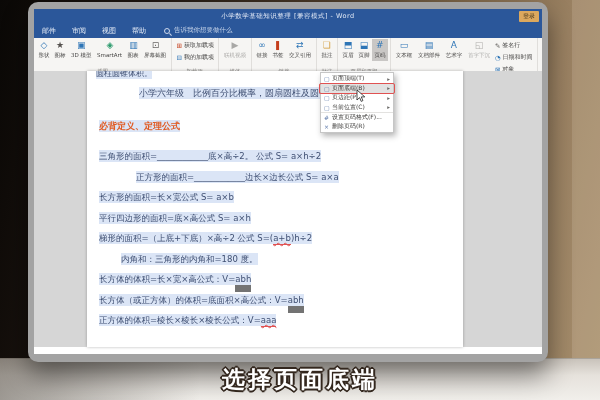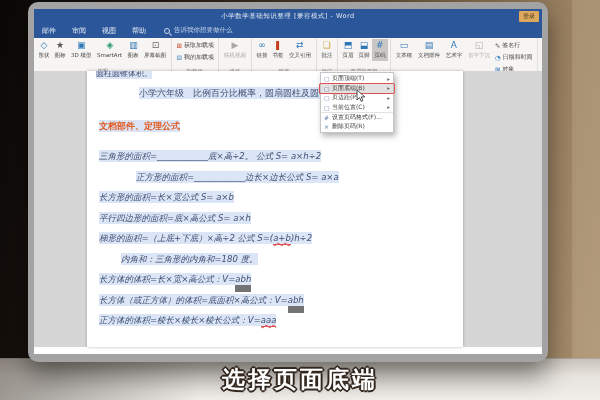--- a/index.html
+++ b/index.html
@@ -56,21 +56,21 @@
   .mitem .ic { font-size:6px; color:#5b77a8; width:8px; }
   .mitem .lb { flex:1; font-size:6px; color:#3c3b39; white-space:nowrap; }
   .mitem .ar { font-size:5.5px; color:#6b6a68; }
   .mitem.hl { background:#e2e2e2; }
   .mitem.sep { border-top:1px solid #e3e2e0; }
   .annot { position:absolute; left:-2px; right:-2px; top:-1px; bottom:-1px; border:1.5px solid #e05252; border-radius:2px; pointer-events:none; }
 
   
   .docarea { position:absolute; left:0; top:62px; width:594px; height:276px; background:#d6d6d6; }
   .pagepaper { position:absolute; left:53px; top:0; width:376px; height:276px; background:#fff; box-shadow:0 0 3px rgba(0,0,0,.28); overflow:hidden; }
-  .dline { position:absolute; left:12px; white-space:nowrap; font-size:8.5px; color:#3f4f72;font-style:italic; }
+  .dline { position:absolute; left:12px; white-space:nowrap; font-size:8.5px; color:#3f4f72; }
   .dline .seg { background:#dbe5f6; padding:1px 0; }
   .dline .u-b { border-bottom:7px solid #737373; }
   .dline .u-r { border-bottom:1px solid #e05252; text-decoration:underline wavy #e05252 1px; text-decoration-skip-ink:none; }
   .dpartial { position:absolute; left:9px; top:-3px; font-size:8px; color:#3f4f72; }
   .dheading { position:absolute; left:52px; top:16px; font-size:9px; color:#3f4f72; white-space:nowrap; }
   .dheading .seg, .dsection .seg, .dpartial .seg { background:#dbe5f6; padding:1px 0; }
   .dsection { position:absolute; left:12px; top:49px; font-size:9px; font-weight:bold; color:#e05a22; white-space:nowrap; }
 
   .scrollbar { position:absolute; right:0; top:69px; width:7px; height:276px; background:#f0f0f0; border-left:1px solid #e0e0e0; }
   .scroll-thumb { position:absolute; left:1px; top:4px; width:5px; height:60px; background:#c2c2c2; border-radius:2px; }
@@ -251,21 +251,21 @@
               <div class="rbtn"></div>
             </div>
             <div class="rlabel">符号</div>
           </div>
         </div>
 
       <div class="docarea">
         <div class="pagepaper">
           <div class="dpartial"><span class="seg">圆柱圆锥体积。</span></div>
           <div class="dheading"><span class="seg">小学六年级　比例百分比概率，圆扇圆柱及圆锥</span></div>
-          <div class="dsection"><span class="seg">文档部件、定理公式</span></div>
+          <div class="dsection"><span class="seg">必背定义、定理公式</span></div>
           <div id="doclines">
               <div class="dline" style="top: 80px;"><span class="seg">三角形的面积=____________底×高÷2。 公式 S= a×h÷2</span></div>
               <div class="dline" style="top: 100.5px; padding-left: 37px;"><span class="seg">正方形的面积=____________边长×边长公式 S= a×a</span></div>
               <div class="dline" style="top: 121px;"><span class="seg">长方形的面积=长×宽公式 S= a×b</span></div>
               <div class="dline" style="top: 141.5px;"><span class="seg">平行四边形的面积=底×高公式 S= a×h</span></div>
               <div class="dline" style="top: 162px;"><span class="seg">梯形的面积=（上底+下底）×高÷2 公式 S=(</span><span class="seg u-r">a+b</span><span class="seg">)h÷2</span></div>
               <div class="dline" style="top: 182.5px; padding-left: 22px;"><span class="seg">内角和：三角形的内角和=180 度。</span></div>
               <div class="dline" style="top: 203px;"><span class="seg">长方体的体积=长×宽×高公式：V=</span><span class="seg u-b">abh</span></div>
               <div class="dline" style="top: 223.5px;"><span class="seg">长方体（或正方体）的体积=底面积×高公式：V=</span><span class="seg u-b">abh</span></div>
               <div class="dline" style="top: 244px;"><span class="seg">正方体的体积=棱长×棱长×棱长公式：V=</span><span class="seg u-r">aaa</span></div>

